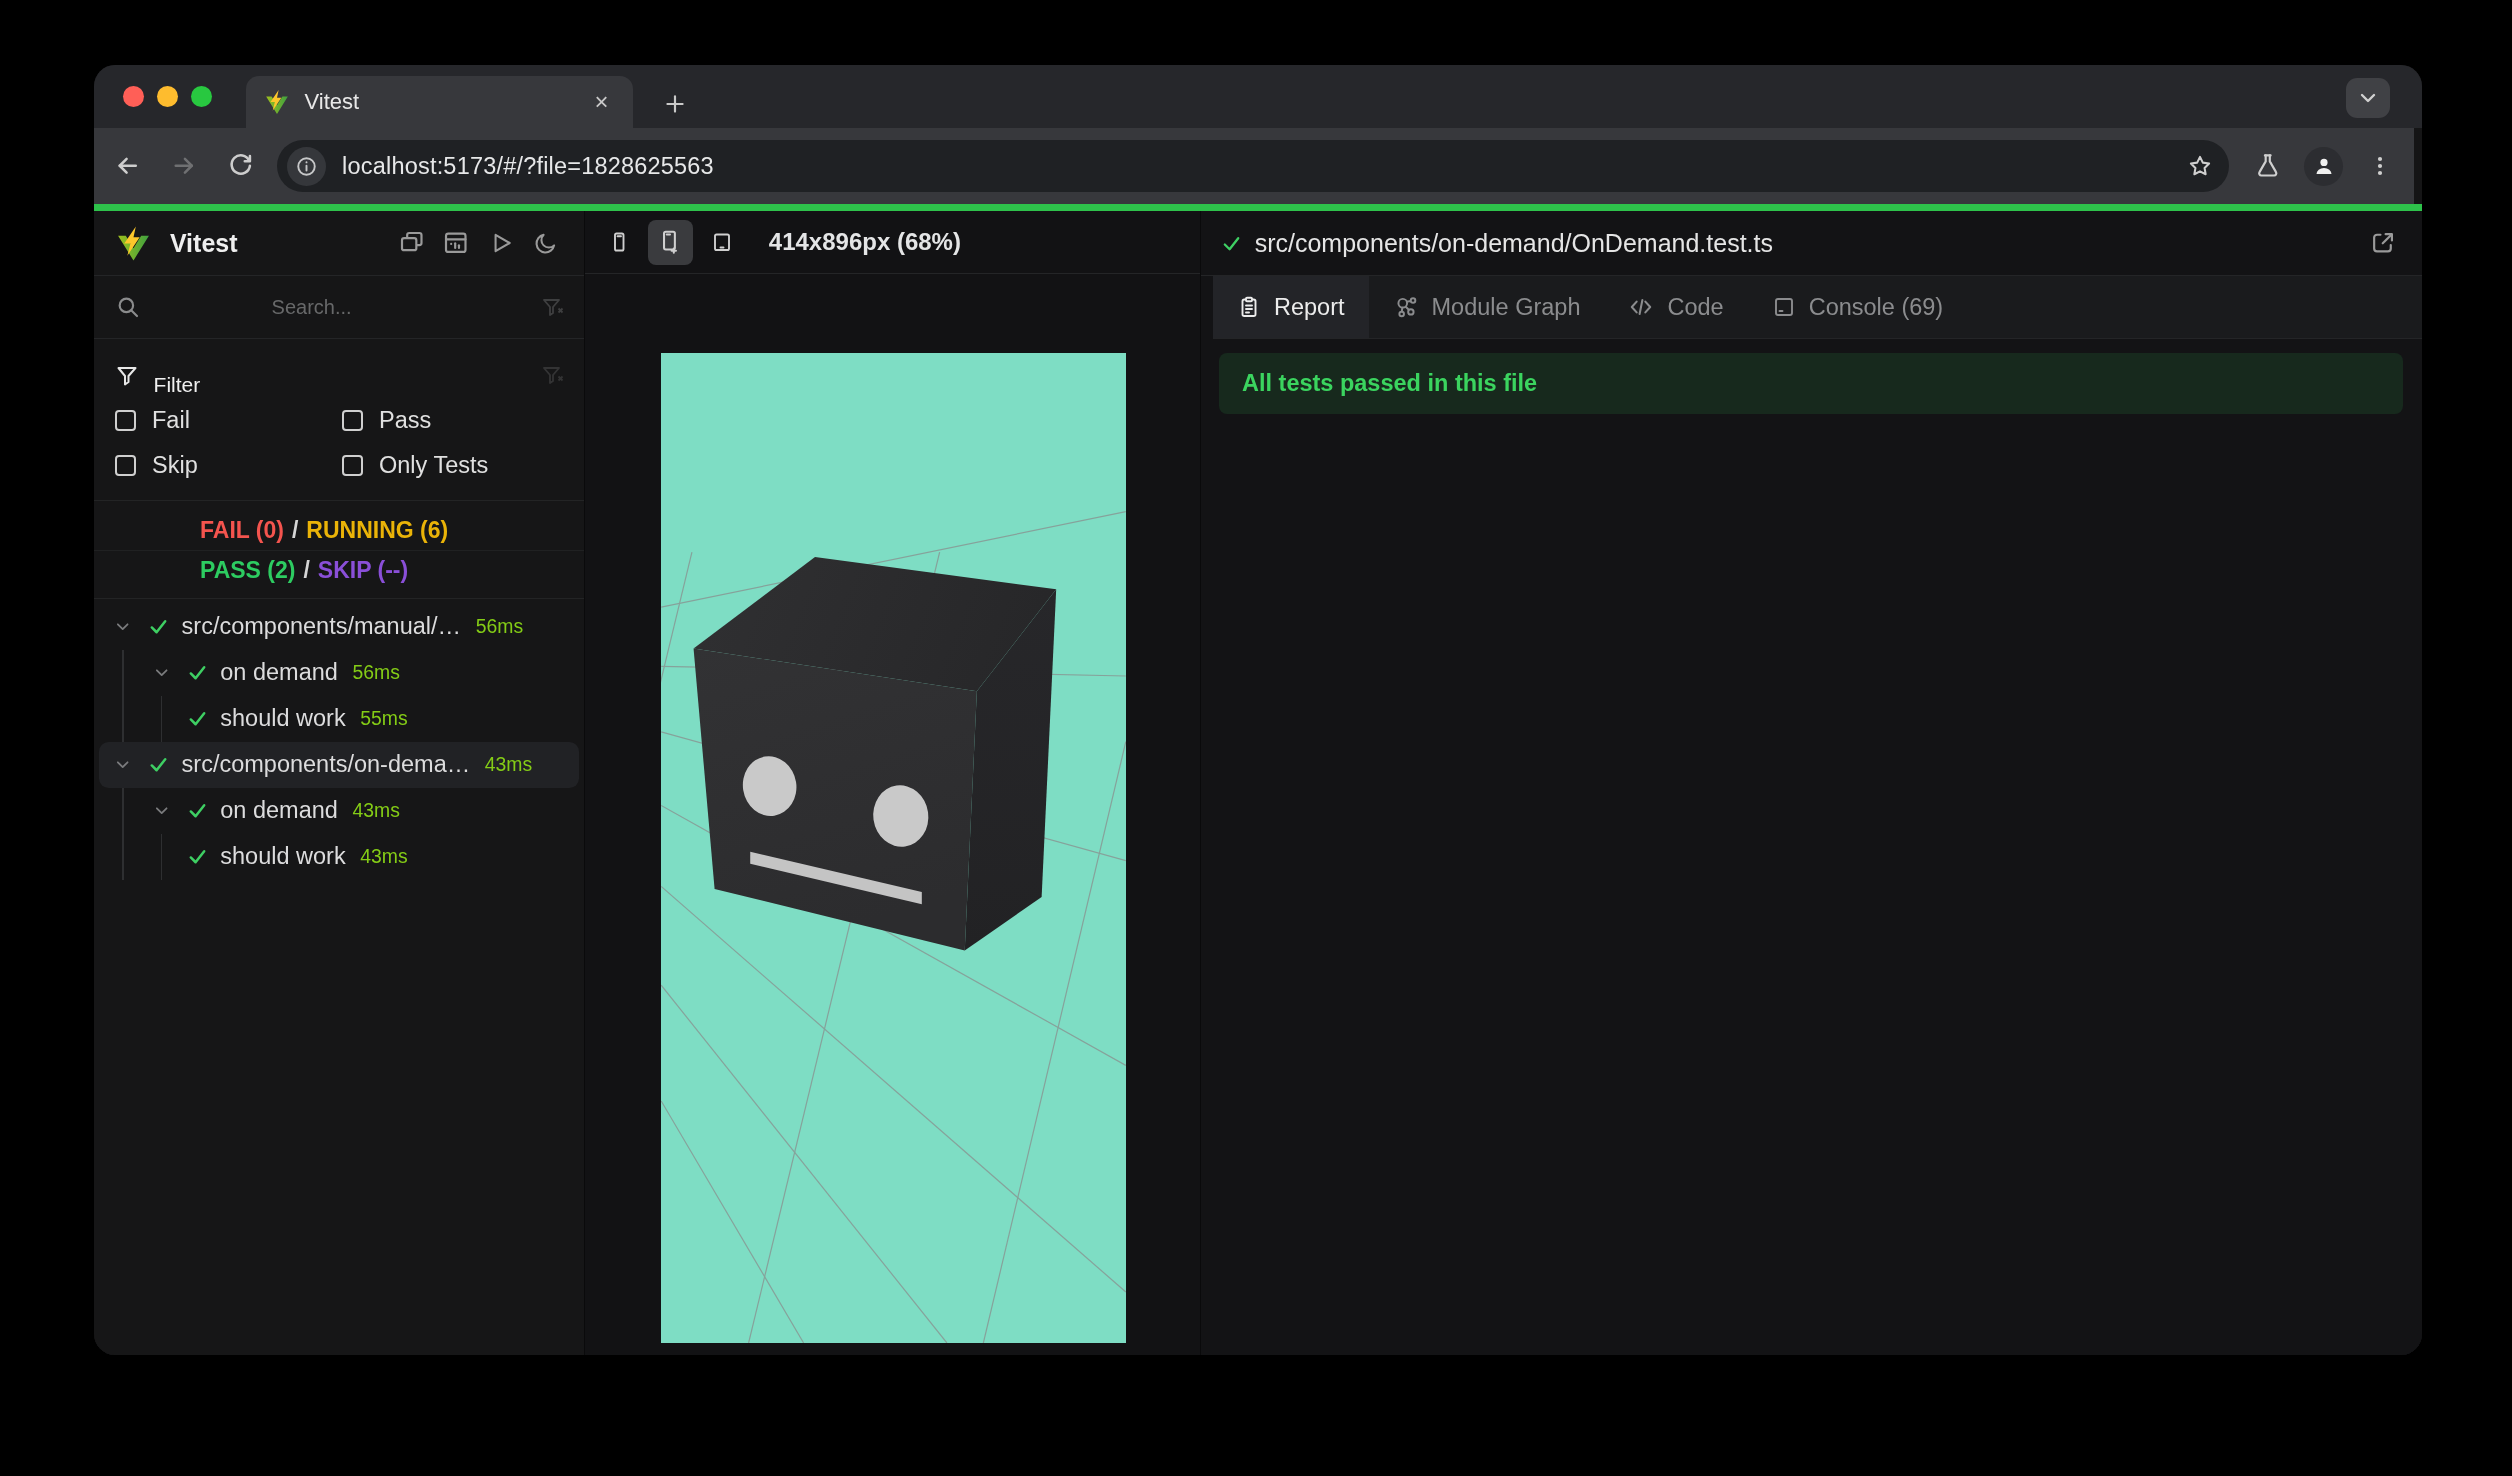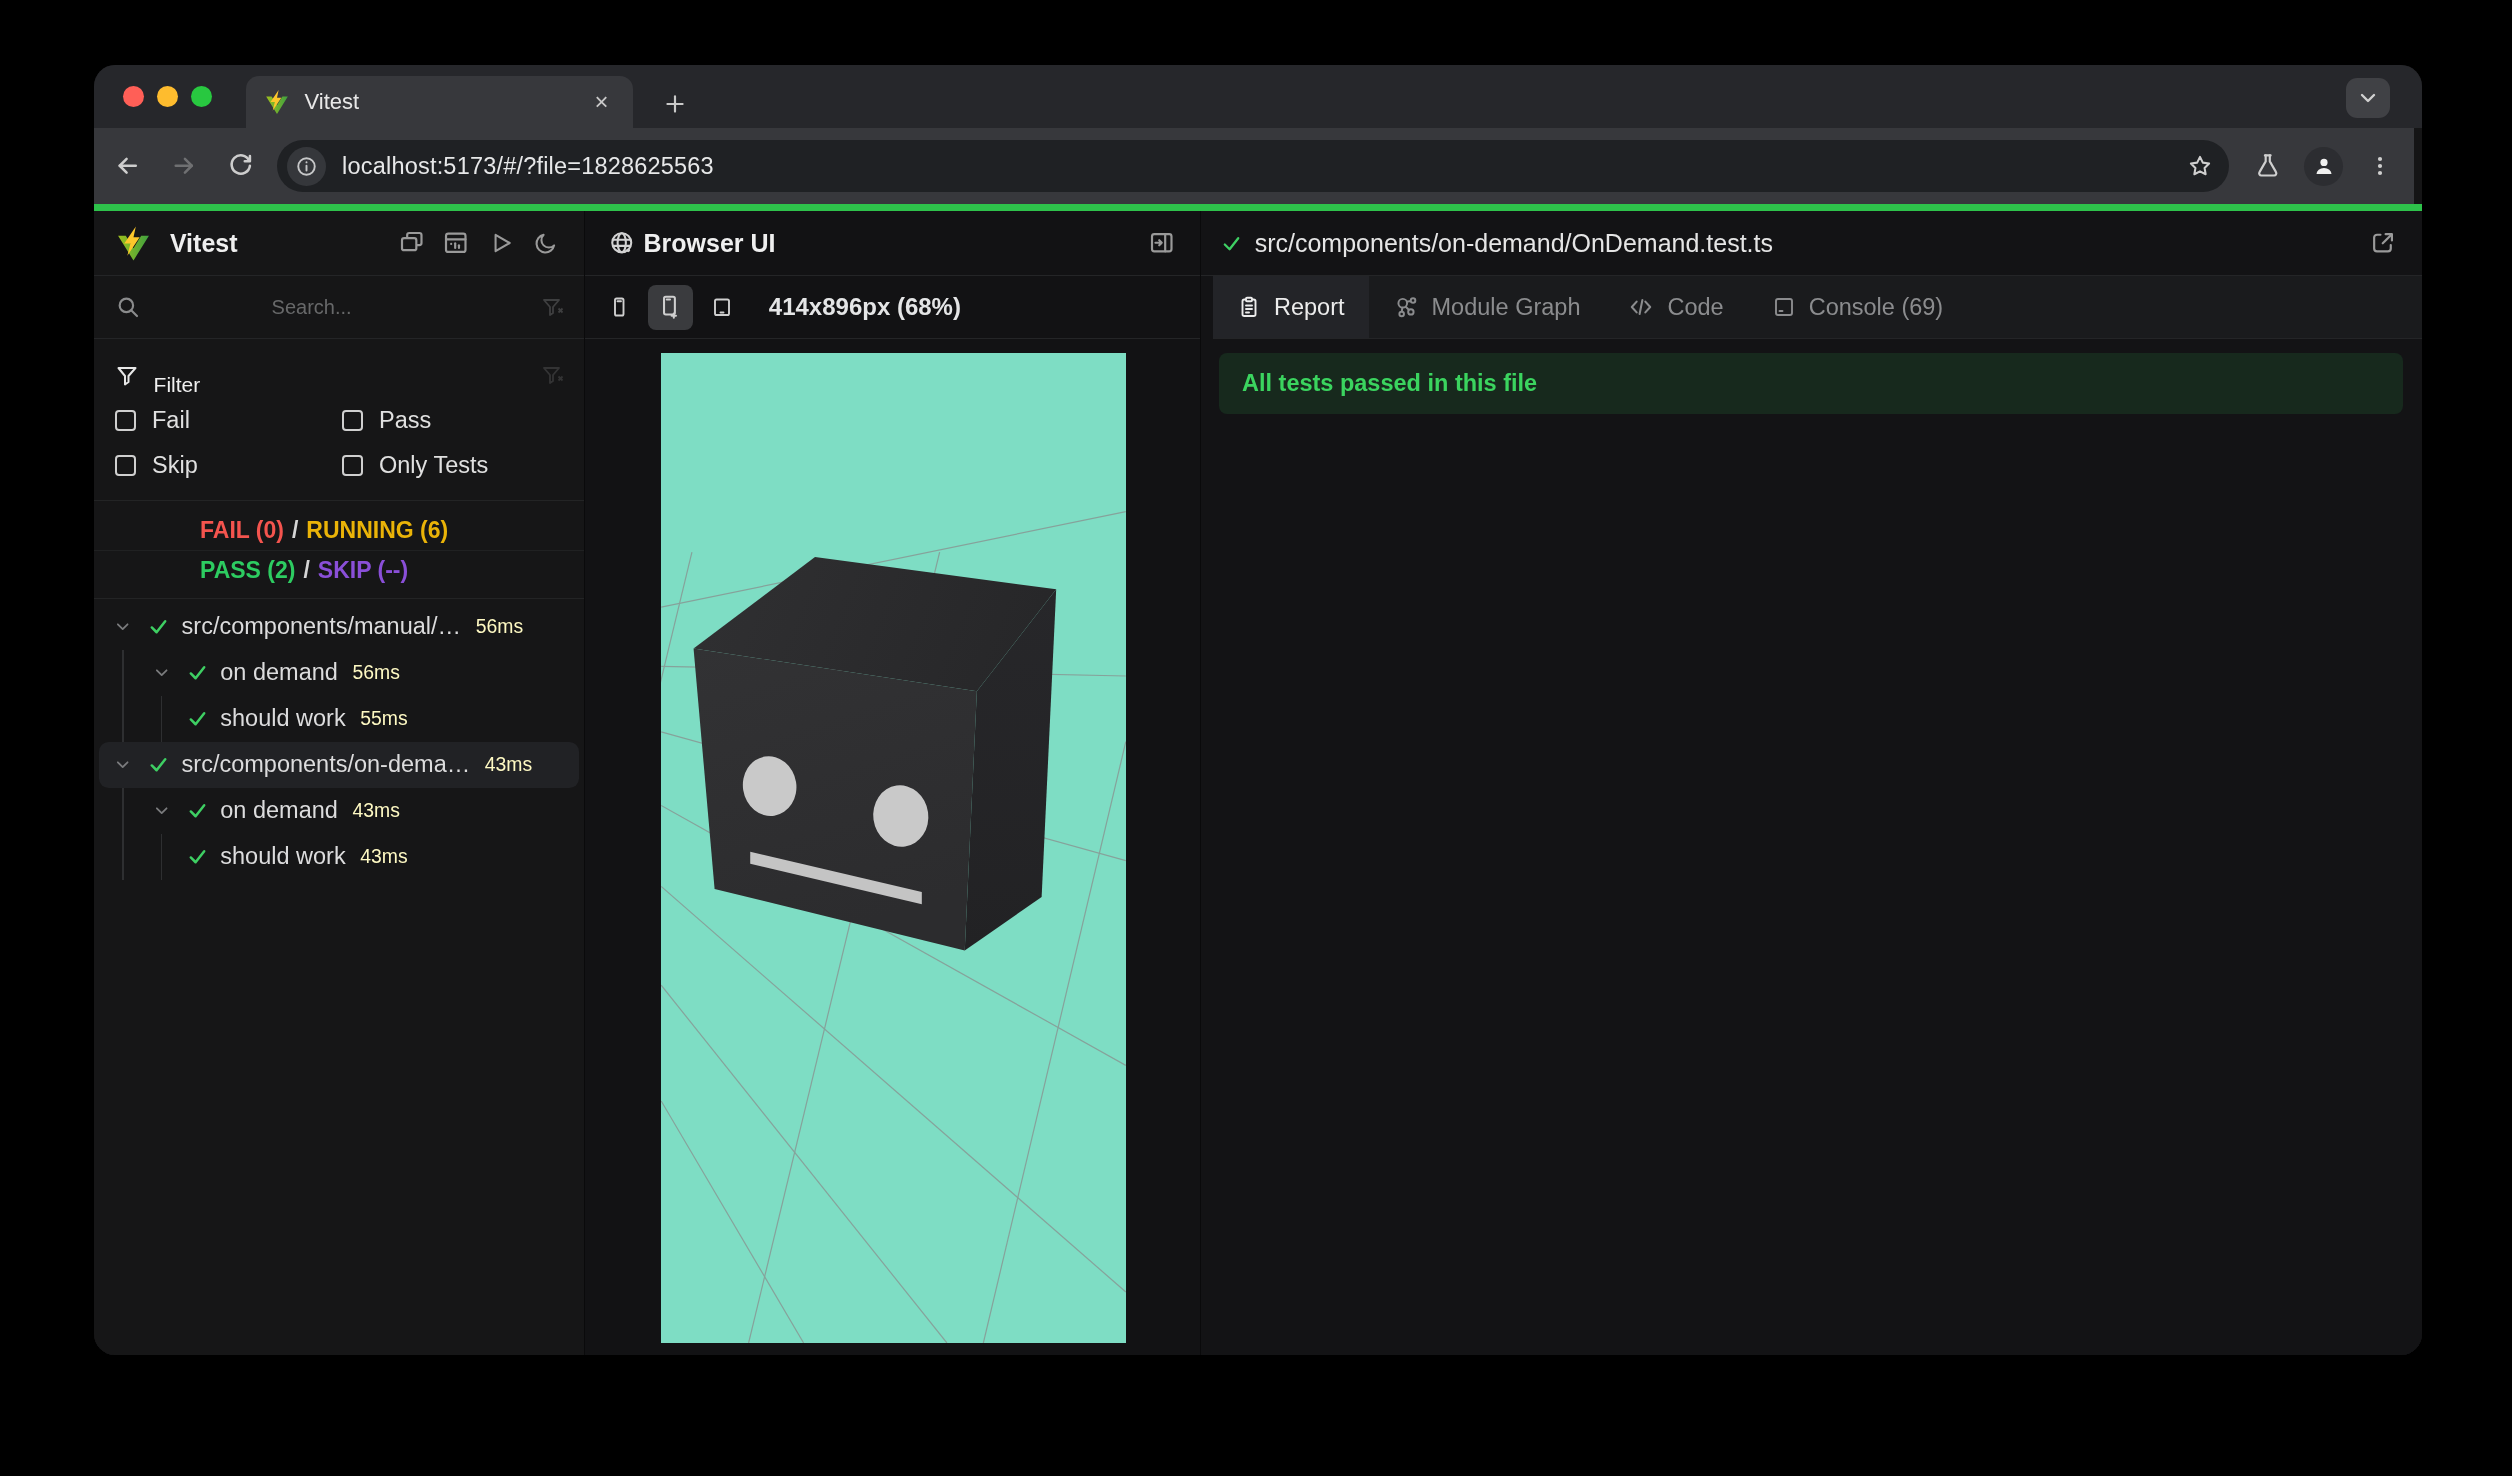--- a/index.html
+++ b/index.html
@@ -66,21 +66,21 @@
   .s-fail{color:var(--fail-red)} .s-run{color:var(--running-amber)}
   .s-pass{color:var(--pass-green)} .s-skip{color:var(--skip-purple)}
   .sdiv{height:0.8px;background:#202122;margin-right:0;}
   .tree{padding-top:4.9px;}
   .trow{position:relative;height:46px;display:flex;align-items:center;gap:9.7px;margin:0 4.9px;border-radius:9.7px;}
   .trow.sel{background:#212225;}
   .lvl0{padding-left:11.3px;} .lvl1,.lvl2{padding-left:50px;}
   .tchev,.tspace{width:26px;height:26px;display:flex;align-items:center;justify-content:center;color:#7a7b7d;flex:none;}
   .tcheck{width:26px;height:26px;display:flex;align-items:center;justify-content:center;flex:none;}
   .tlabel{color:#dcdcdd;font-size:23.5px;white-space:nowrap;}
-  .tdur{color:#fef9c3;font-size:19.4px;margin-left:4.9px;}
+  .tdur{color:#84cc16;font-size:19.4px;margin-left:4.9px;}
   .guide{position:absolute;top:0;bottom:0;width:1.6px;background:#2e2f31;}
   .g1{left:23.5px}.g2{left:62px}
   
   .mid .phead{padding:0 18px 0 23px;gap:8px;}
   .devbar{padding:0 11.3px;gap:6.5px;}
   .devbtn{width:45px;height:45px;display:flex;align-items:center;justify-content:center;border-radius:8px;color:#cfcfcf;}
   .devbtn.sel{background:#3a3b3e;}
   .devlabel{color:#e4e5e6;font-size:24px;font-weight:bold;margin-left:18px;}
   .viewarea{position:absolute;left:0;right:0;top:128px;bottom:0;background:#121214;}
   .viewport{position:absolute;left:76px;top:13.8px;width:465px;height:990px;background:var(--viewport-teal);}
@@ -394,39 +394,20 @@
                 <polyline points="5,13 10,18 19,6.5"></polyline>
               </svg>
             </span>
           <span class="tlabel">should work</span>
           <span class="tdur">43ms</span>
         </div>
       </div>
     </div>
 
     <div class="col mid">
-      <div class="phead">
-        <span>
-          <svg width="27.5" height="27.5" viewBox="0 0 24 24" fill="none" stroke="#d2d2d2" stroke-width="1.8">
-            <circle cx="12" cy="12" r="8.3"></circle>
-              <ellipse cx="12" cy="12" rx="3.6" ry="8.3"></ellipse>
-            <path d="M4.2 9.3h15.6M4.2 14.7h15.6"></path>
-              <circle cx="17.6" cy="18.6" r="1.6" fill="#d2d2d2" stroke="none"></circle>
-            </svg>
-        </span>
-        <span class="htitle">Browser UI</span>
-        <span class="hspacer"></span>
-        <span class="hicon">
-          <svg width="27.5" height="27.5" viewBox="0 0 24 24" fill="none" stroke="#9a9a9a" stroke-width="1.9" stroke-linecap="round" stroke-linejoin="round">
-            <rect x="3.5" y="4.5" width="17" height="15" rx="2"></rect>
-              <line x1="15" y1="4.5" x2="15" y2="19.5"></line>
-            <path d="M6.5 12h5.5m0 0-2.2-2.2M12 12l-2.2 2.2"></path>
-            </svg>
-        </span>
-      </div>
       <div class="prow2 devbar">
         <span class="devbtn">
           <svg width="24" height="24" viewBox="0 0 24 24" fill="none" stroke="currentColor" stroke-width="1.9" stroke-linecap="round">
             <rect x="8" y="3.5" width="8.5" height="17" rx="1.6"></rect>
               <line x1="10.5" y1="6.2" x2="14" y2="6.2"></line>
             </svg>
         </span>
         <span class="devbtn sel">
           <svg width="26" height="26" viewBox="0 0 24 24" fill="none" stroke="currentColor" stroke-width="1.9" stroke-linecap="round">
             <rect x="6.5" y="2.5" width="10" height="16.5" rx="1.6"></rect>

